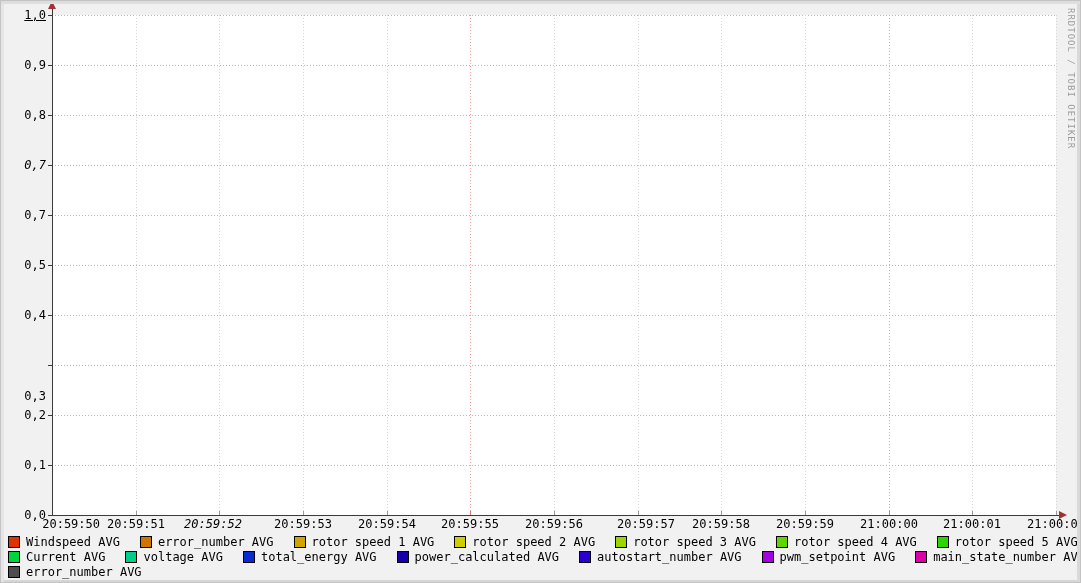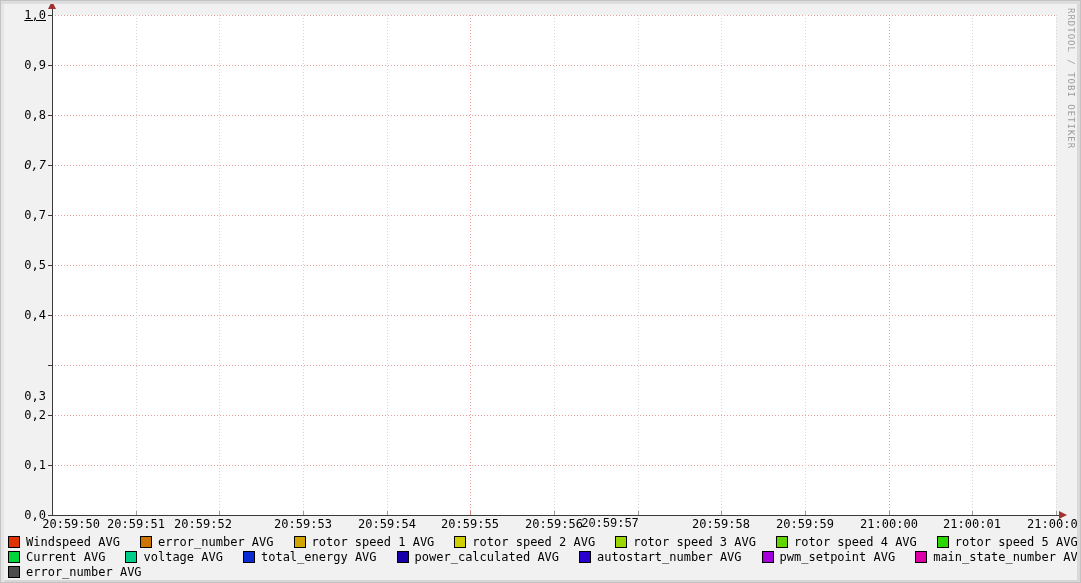--- a/index.html
+++ b/index.html
@@ -101,26 +101,26 @@
       <div class="ylab" style="top: 259px;">0,5</div>
       <div class="ylab" style="top: 309px;">0,4</div>
       <div class="ylab" style="top: 359px; margin-top: 31px;">0,3</div>
       <div class="ylab" style="top: 409px;">0,2</div>
       <div class="ylab" style="top: 459px;">0,1</div>
       <div class="ylab" style="top: 509px;">0,0</div>
     </div>
   <div id="xlabels">
       <div class="xlab" style="left: 16px; text-align: right;">20:59:50</div>
       <div class="xlab" style="left: 94px;">20:59:51</div>
-      <div class="xlab" style="left: 161px;">20:59:52</div>
+      <div class="xlab" style="left: 171px; font-style: italic;">20:59:52</div>
       <div class="xlab" style="left: 261px;">20:59:53</div>
       <div class="xlab" style="left: 345px;">20:59:54</div>
       <div class="xlab" style="left: 428px;">20:59:55</div>
       <div class="xlab" style="left: 512px;">20:59:56</div>
-      <div class="xlab" style="left: 568px; font-family: Liberation Mono, monospace;">20:59:57</div>
+      <div class="xlab" style="left: 604px;">20:59:57</div>
       <div class="xlab" style="left: 679px;">20:59:58</div>
       <div class="xlab" style="left: 763px;">20:59:59</div>
       <div class="xlab" style="left: 847px;">21:00:00</div>
       <div class="xlab" style="left: 930px;">21:00:01</div>
       <div class="xlab" style="left: 1014px;">21:00:02</div>
     </div>
   <div id="legend">
       <div class="legend" style="top: 536px;">
         <div class="legend-item"><div class="swatch" style="background: rgb(224, 49, 0);"></div><span>Windspeed AVG</span></div>
         <div class="legend-item"><div class="swatch" style="background: rgb(206, 117, 0);"></div><span>error_number AVG</span></div>

